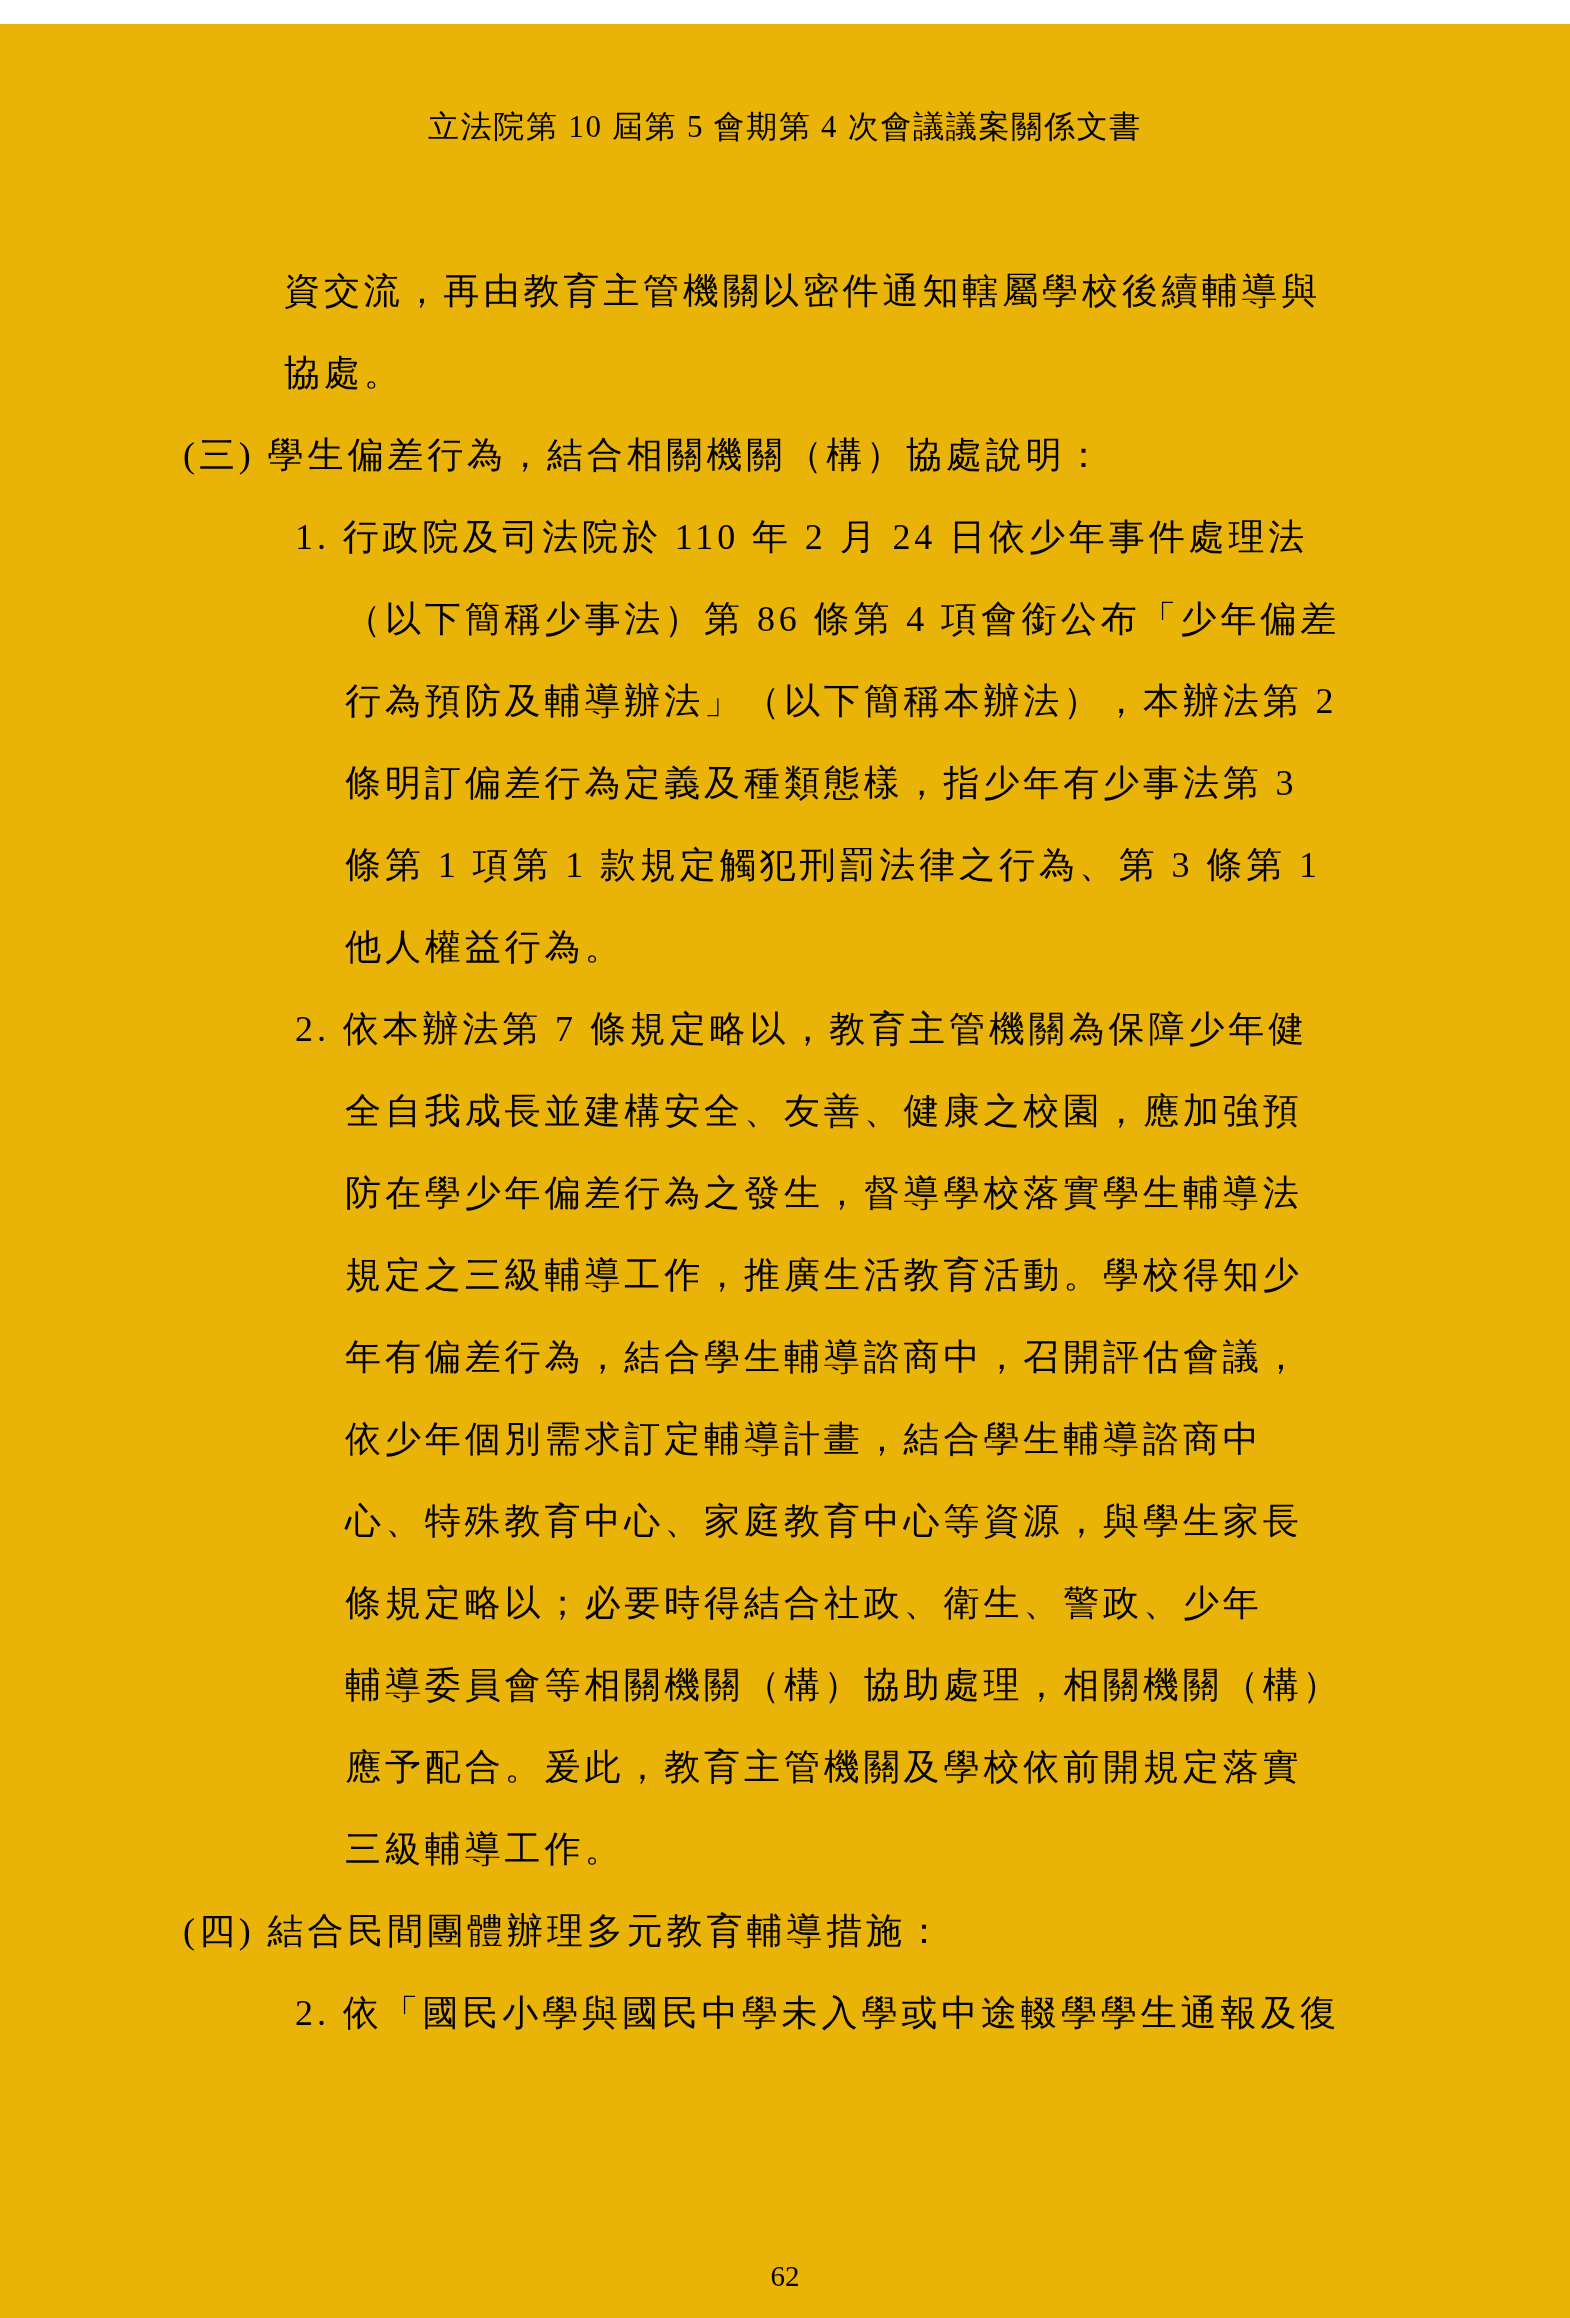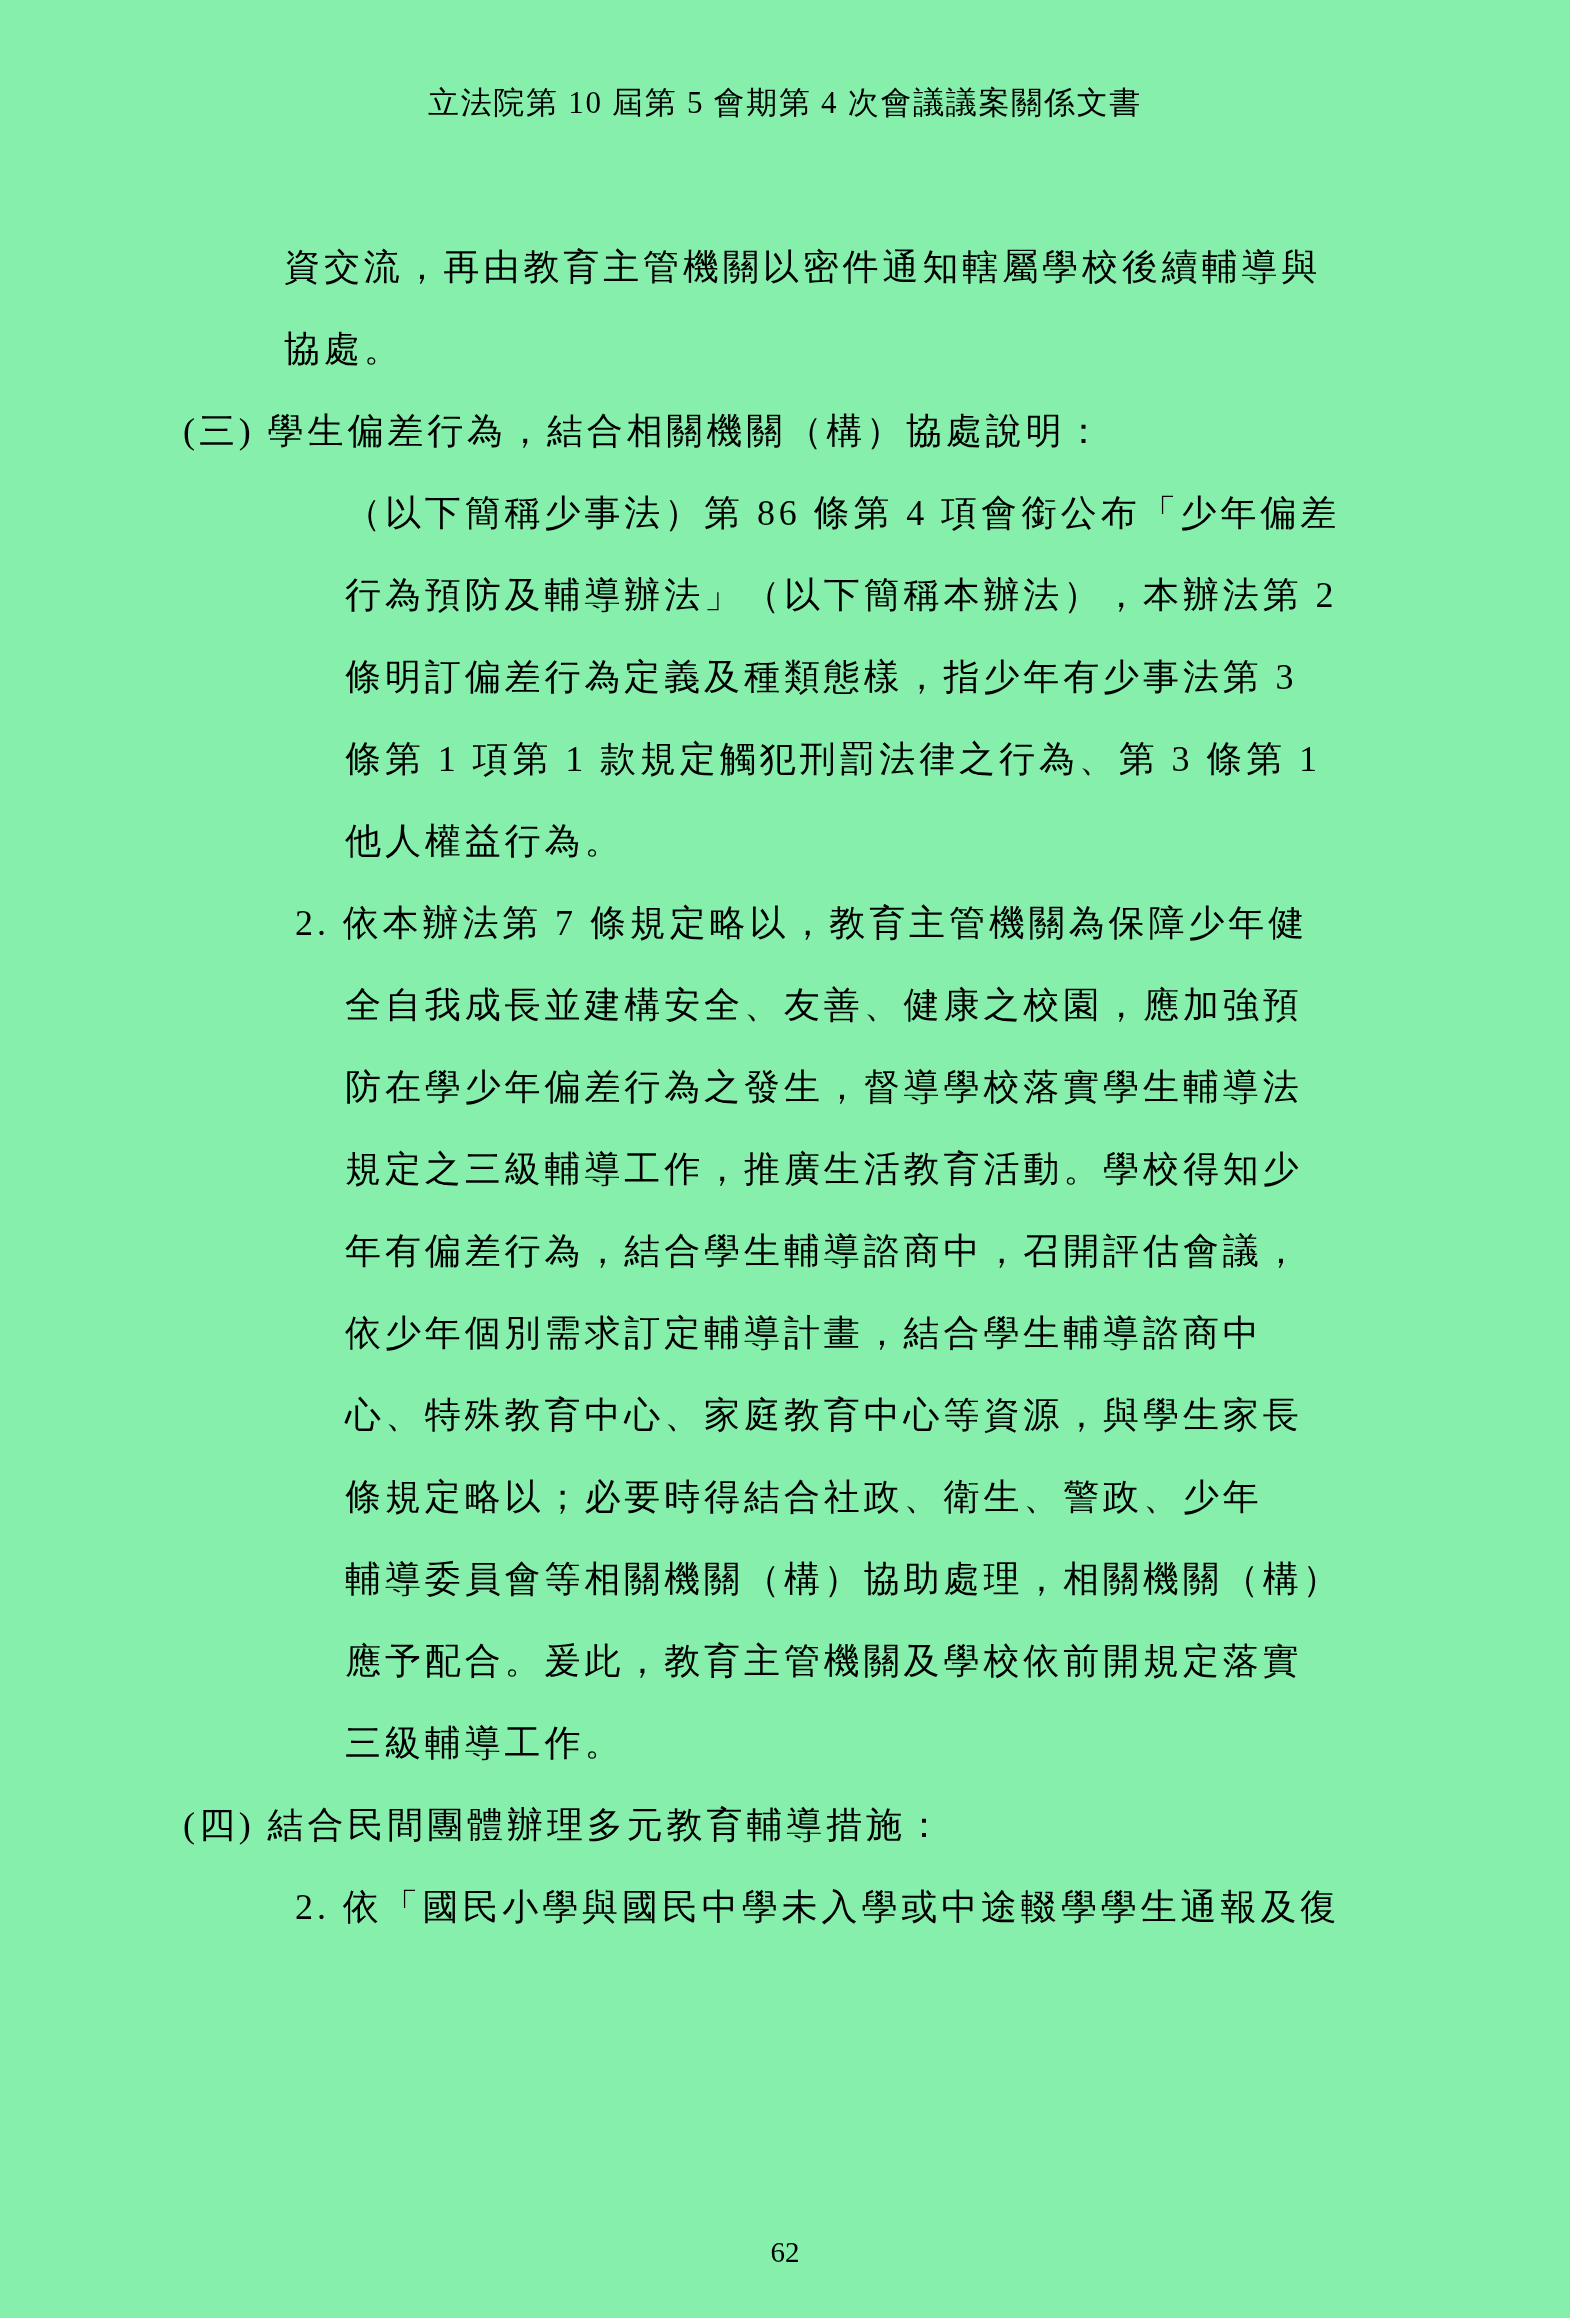--- a/index.html
+++ b/index.html
@@ -8,21 +8,22 @@
     width: 1570px;
     height: 2319px;
     position: relative;
     font-family: "Liberation Serif", "DejaVu Serif", serif;
     color: #000000;
     overflow: hidden;
   }
   .page {
     position: absolute;
     inset: 0;
-    background: #86efac;
+    background: #eab308;
+    margin-top: 24px;
   }
   .header {
     position: absolute;
     top: 82px;
     left: 0;
     width: 100%;
     text-align: center;
     font-size: 31px;
     letter-spacing: 1.7px;
     white-space: nowrap;
@@ -57,20 +58,21 @@
 <body>
 
 <div class="page">
 
   <div class="header">立法院第 10 屆第 5 會期第 4 次會議議案關係文書</div>
 
   <div class="body-text">
     <div class="line ind-text">資交流，再由教育主管機關以密件通知轄屬學校後續輔導與</div>
     <div class="line ind-text">協處。</div>
     <div class="line ind-section">(三) 學生偏差行為，結合相關機關（構）協處說明：</div>
+    <div class="line ind-item">1. 行政院及司法院於 110 年 2 月 24 日依少年事件處理法</div>
     <div class="line ind-cont">（以下簡稱少事法）第 86 條第 4 項會銜公布「少年偏差</div>
     <div class="line ind-cont">行為預防及輔導辦法」（以下簡稱本辦法），本辦法第 2</div>
     <div class="line ind-cont">條明訂偏差行為定義及種類態樣，指少年有少事法第 3</div>
     <div class="line ind-cont">條第 1 項第 1 款規定觸犯刑罰法律之行為、第 3 條第 1</div>
     <div class="line ind-cont">他人權益行為。</div>
     <div class="line ind-item">2. 依本辦法第 7 條規定略以，教育主管機關為保障少年健</div>
     <div class="line ind-cont">全自我成長並建構安全、友善、健康之校園，應加強預</div>
     <div class="line ind-cont">防在學少年偏差行為之發生，督導學校落實學生輔導法</div>
     <div class="line ind-cont">規定之三級輔導工作，推廣生活教育活動。學校得知少</div>
     <div class="line ind-cont">年有偏差行為，結合學生輔導諮商中，召開評估會議，</div>

